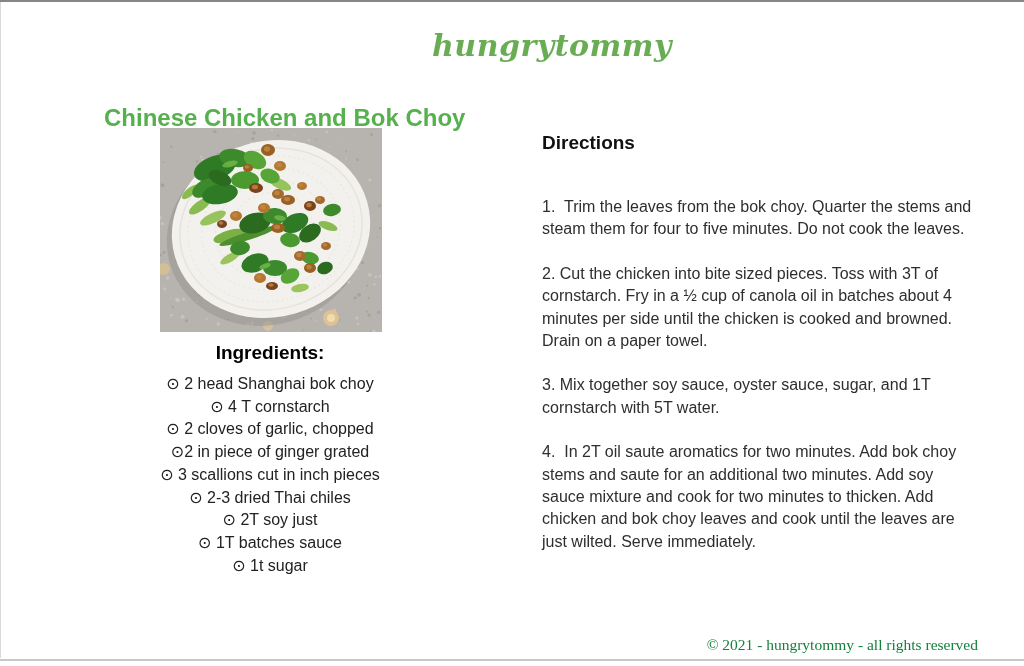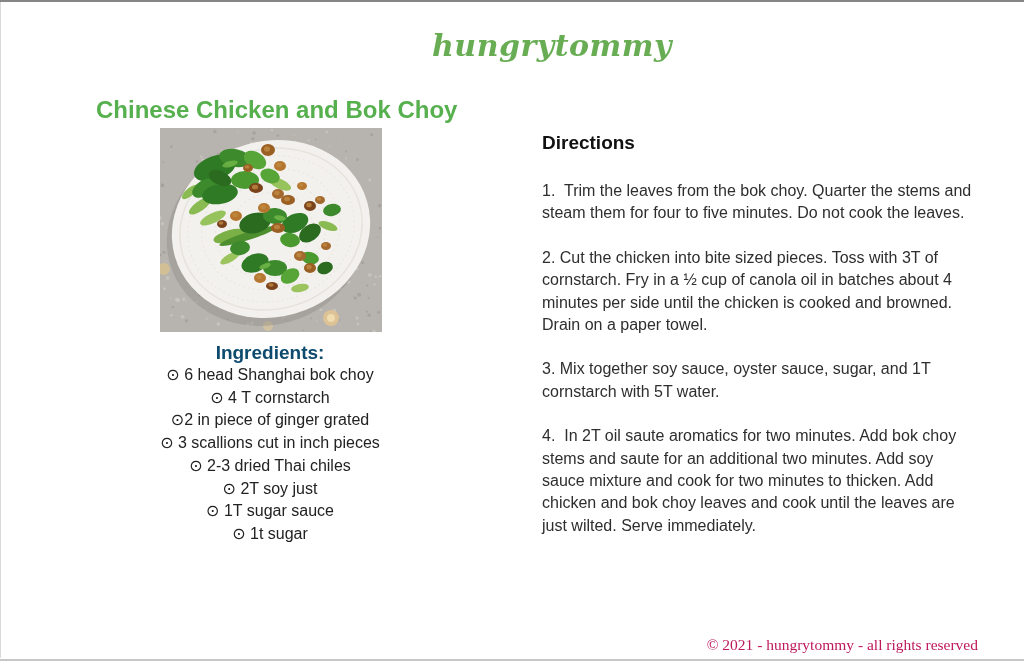--- a/index.html
+++ b/index.html
@@ -29,54 +29,55 @@
   }
   .photo{
     position:absolute;left:160px;top:126px;
     width:222px;height:204px;
   }
   .ingredients{
     position:absolute;left:100px;top:340px;width:340px;
     text-align:center;
   }
   .ingredients-heading{
-    font-size:19px;font-weight:bold;color:#0c4a6e;
+    font-size:19px;font-weight:bold;color:#000000;
+    margin-bottom:9px;
   }
   .ing-item{
     font-size:16px;line-height:22.7px;color:#222;
     white-space:pre-wrap;
   }
   .directions{
     position:absolute;left:542px;top:130px;width:436px;
   }
   .directions-heading{
     font-size:19px;font-weight:bold;color:#111;
-    margin-bottom:26px;
+    margin-bottom:42px;
   }
   .step{
     font-size:16px;line-height:22.4px;color:#2e2e2e;
     margin:8px 0 22px 0;
     white-space:pre-wrap;
   }
   .footer{
     position:absolute;right:46px;top:634px;
     font-family:"Liberation Serif", serif;
-    font-size:15.5px;color:#be185d;
+    font-size:15.5px;color:#15803d;
   }
 </style>
 </head>
 <body>
 
 <div class="page">
   <div class="edge-left"></div>
   <div class="edge-bottom"></div>
 
   <div class="logo" style="color: rgb(104, 173, 83);">hungrytommy</div>
 
-  <h1 class="title" style="margin: 0px; color: rgb(87, 176, 78);">Chinese Chicken and Bok Choy</h1>
+  <h1 class="title" style="margin: 8px; color: rgb(87, 176, 78);">Chinese Chicken and Bok Choy</h1>
 
   <div class="photo">
     <svg id="dish-svg" width="222" height="204" viewBox="0 0 222 204">
         <rect x="0" y="0" width="222" height="204" fill="#b7b3ae"></rect>
         <circle cx="195.3" cy="170.0" r="1.6" fill="#a59f98" opacity="0.8"></circle>
         <circle cx="90.8" cy="127.2" r="0.6" fill="#c9c5bf" opacity="0.8"></circle>
         <circle cx="187.7" cy="98.0" r="1.9" fill="#c9c5bf" opacity="0.8"></circle>
         <circle cx="195.6" cy="76.1" r="1.8" fill="#a59f98" opacity="0.8"></circle>
         <circle cx="38.7" cy="167.2" r="1.3" fill="#a59f98" opacity="0.8"></circle>
         <circle cx="46.5" cy="190.8" r="1.1" fill="#c9c5bf" opacity="0.8"></circle>
@@ -362,27 +363,28 @@
         <ellipse cx="141" cy="57" rx="2.3" ry="1.8" fill="#c08a41" opacity="0.8"></ellipse>
         <ellipse cx="70" cy="36" rx="8" ry="3" transform="rotate(-15 70 36)" fill="#7cc14f" opacity="0.7"></ellipse>
         <ellipse cx="120" cy="90" rx="6" ry="2.5" transform="rotate(10 120 90)" fill="#7cc14f" opacity="0.7"></ellipse>
         <ellipse cx="105" cy="138" rx="6" ry="2.5" transform="rotate(-20 105 138)" fill="#7cc14f" opacity="0.7"></ellipse>
       </svg>
   </div>
 
   <div class="ingredients">
     <div class="ingredients-heading">Ingredients:</div>
     <div>
-        <div class="ing-item">⊙ 6 head Shanghai bok choy</div>
+        <div class="ing-item">⊙ 2 head Shanghai bok choy</div>
         <div class="ing-item">⊙ 4 T cornstarch</div>
+        <div class="ing-item">⊙ 2 cloves of garlic, chopped</div>
         <div class="ing-item">⊙2 in piece of ginger grated</div>
         <div class="ing-item">⊙ 3 scallions cut in inch pieces</div>
         <div class="ing-item">⊙ 2-3 dried Thai chiles</div>
         <div class="ing-item">⊙ 2T soy just</div>
-        <div class="ing-item">⊙ 1T sugar sauce</div>
+        <div class="ing-item">⊙ 1T batches sauce</div>
         <div class="ing-item">⊙ 1t sugar</div>
       </div>
   </div>
 
   <div class="directions">
     <div class="directions-heading">Directions</div>
     <div>
         <p class="step">1.  Trim the leaves from the bok choy. Quarter the stems and steam them for four to five minutes. Do not cook the leaves.</p>
         <p class="step">2. Cut the chicken into bite sized pieces. Toss with 3T of cornstarch. Fry in a ½ cup of canola oil in batches about 4 minutes per side until the chicken is cooked and browned. Drain on a paper towel.</p>
         <p class="step">3. Mix together soy sauce, oyster sauce, sugar, and 1T cornstarch with 5T water.</p>

